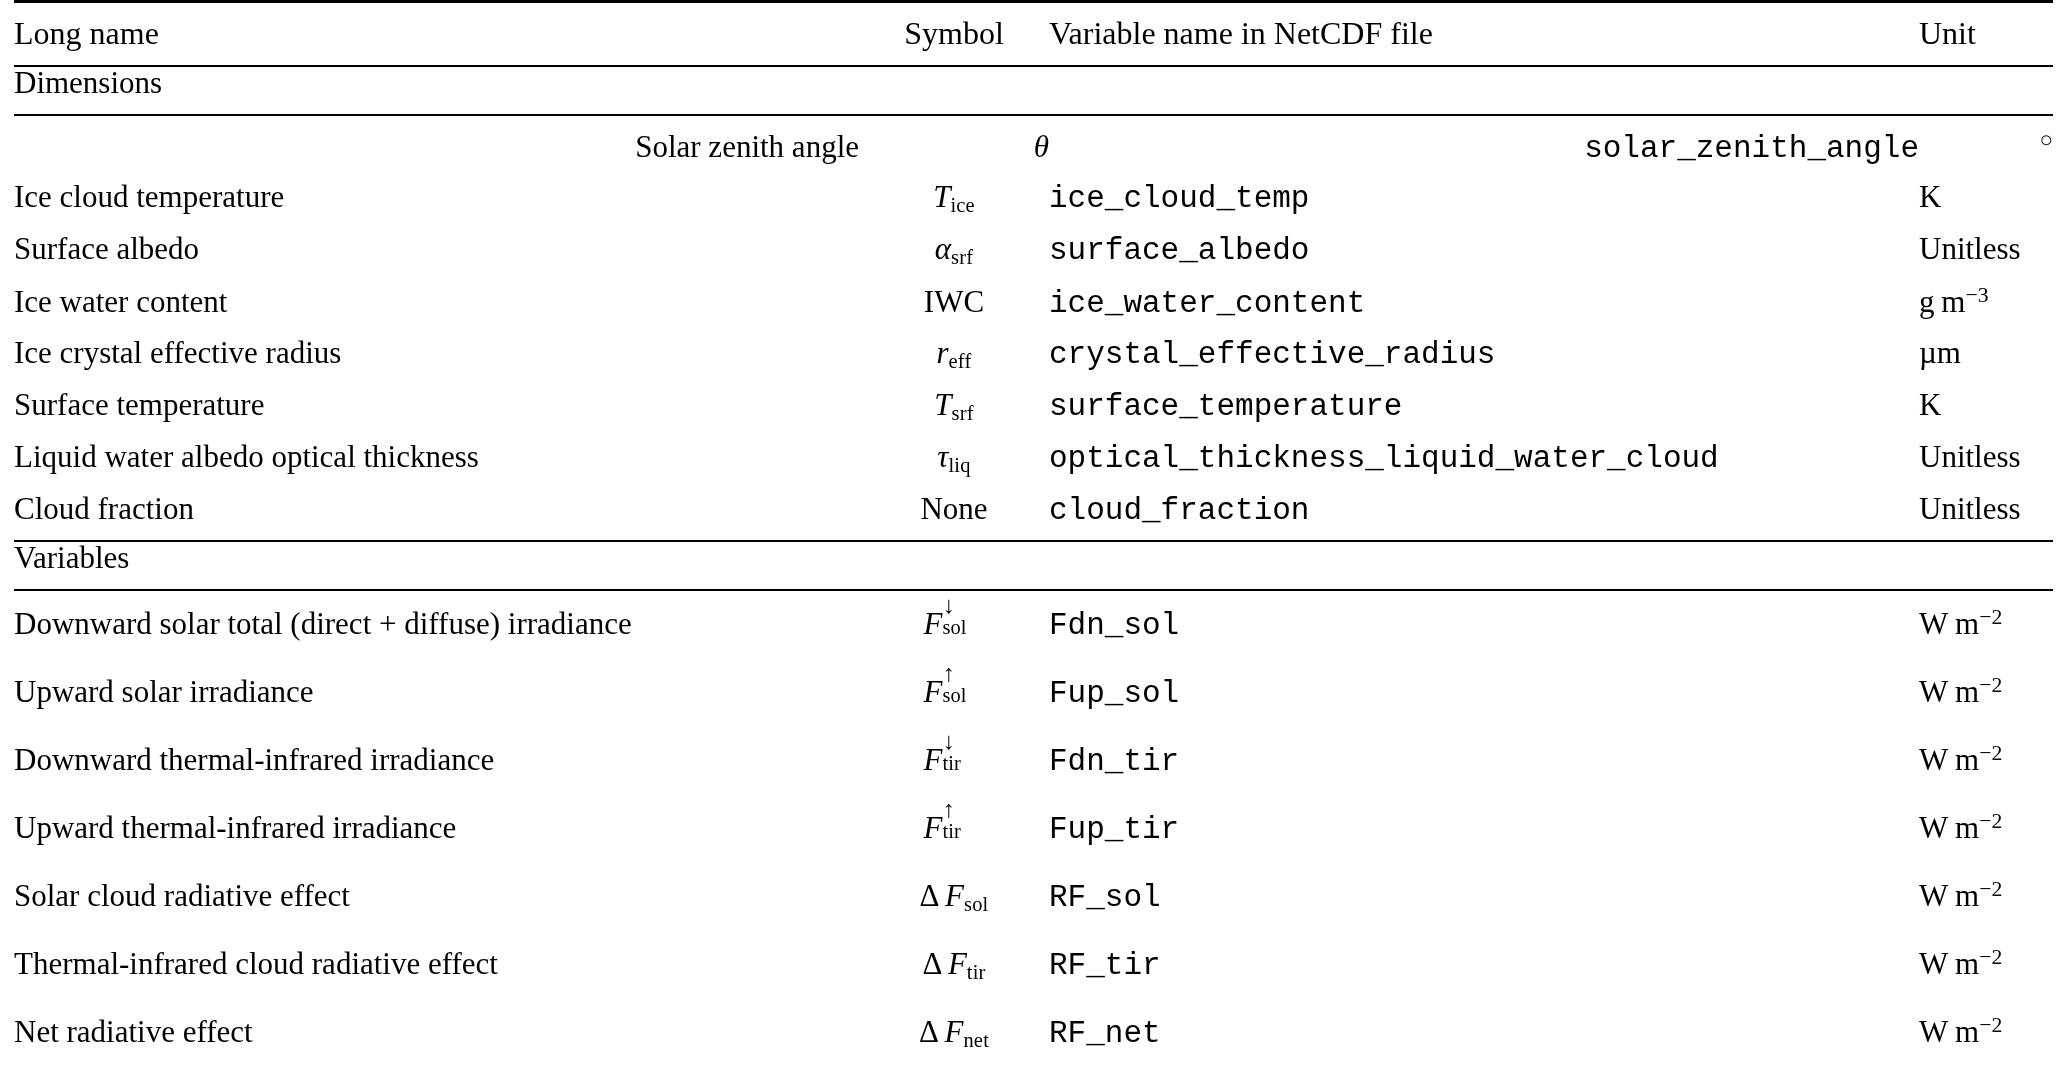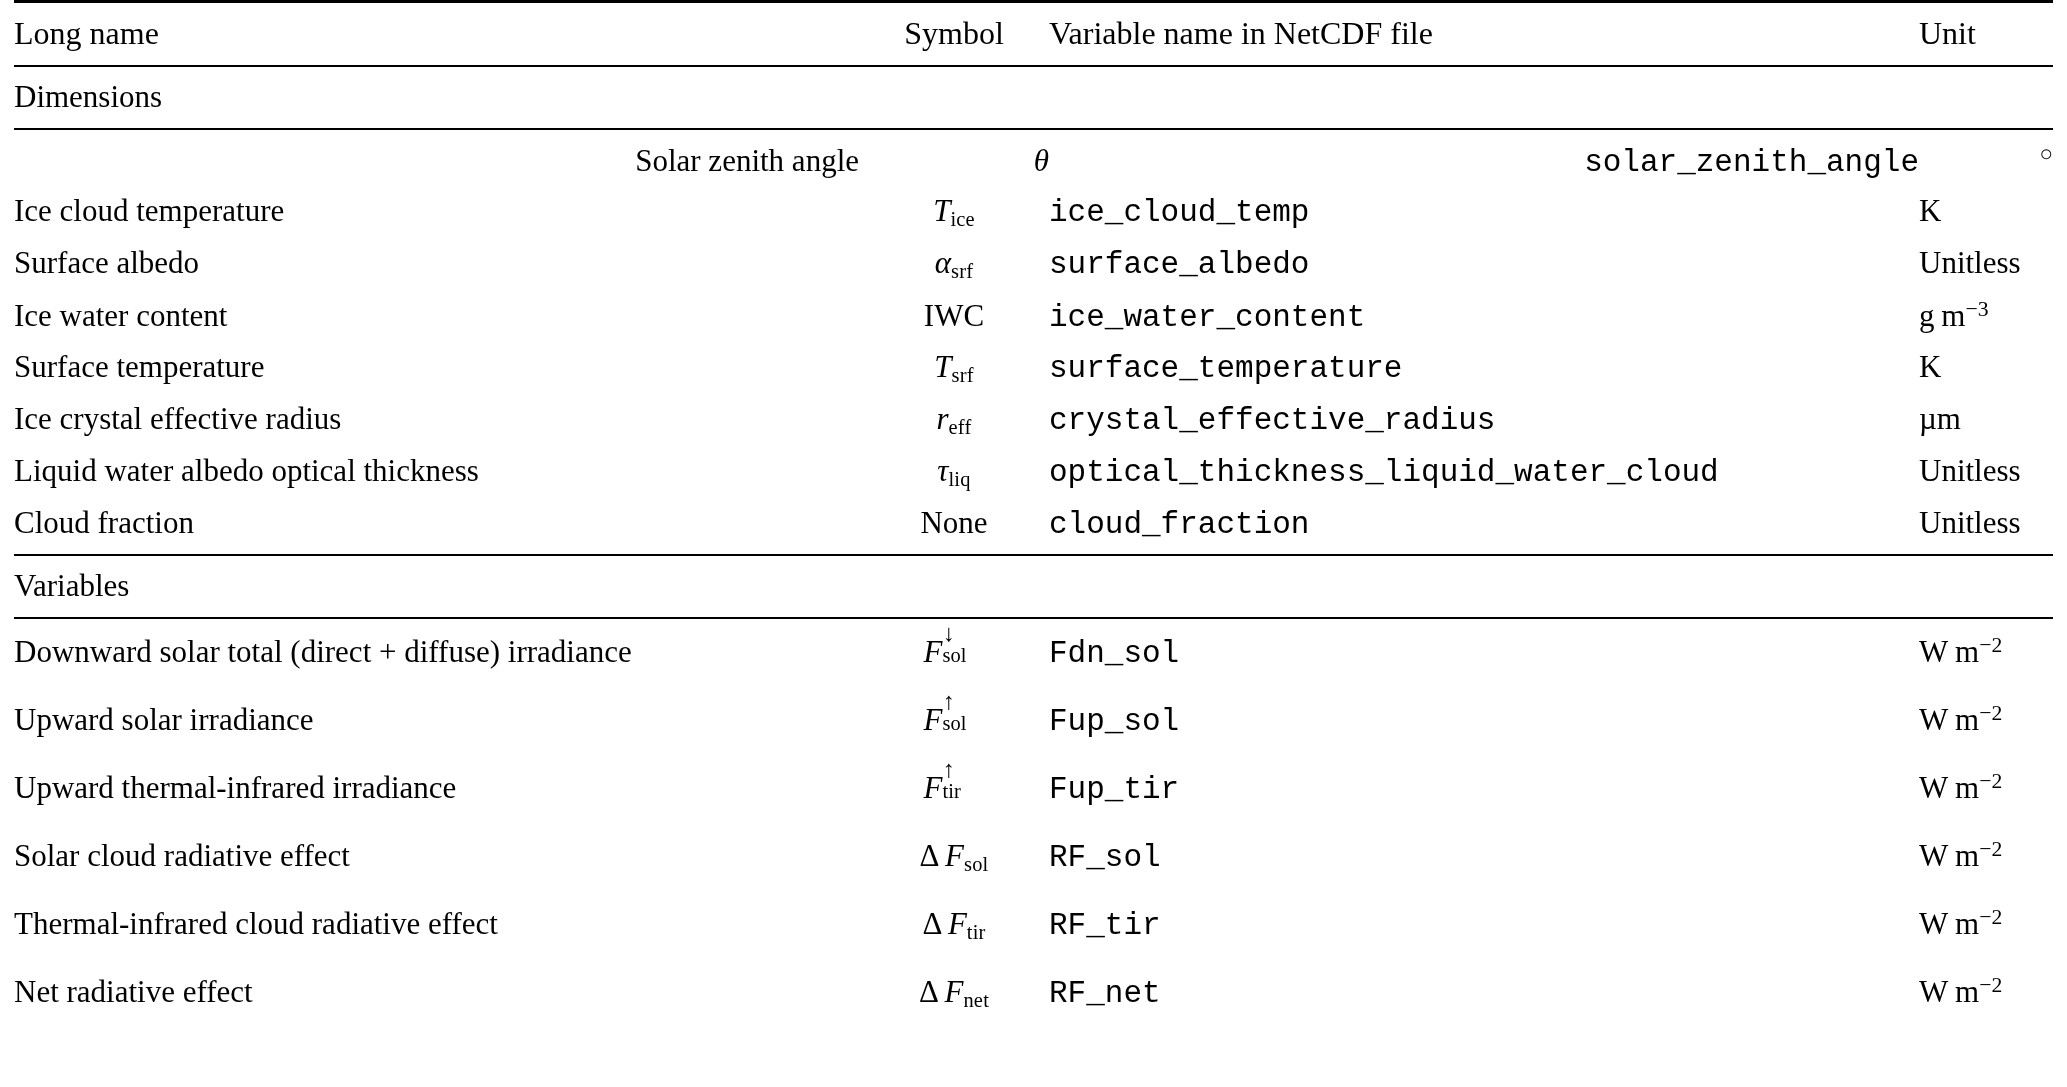--- a/index.html
+++ b/index.html
@@ -53,21 +53,20 @@
   }
 
   tr.hdr td {
     font-size: 32px;
     padding-top: 14px;
     padding-bottom: 16px;
   }
 
   tr.section td {
     font-size: 31px;
-    padding-top: 14px;
     padding-bottom: 16px;
   }
 
   tr.drow td {
     padding-top: 5px;
     padding-bottom: 5px;
     height: 42px;
   }
   tr.drow.first td { padding-top: 13px; text-align: right; }
 
@@ -180,34 +179,34 @@
       </tr>
 
       <tr class="drow">
         <td class="col-long">Ice water content</td>
         <td class="col-sym"><span class="mu">IWC</span></td>
         <td class="col-var">ice_water_content</td>
         <td class="col-unit">g<span class="unitsp"></span>m<span class="supneg">−3</span></td>
       </tr>
 
       <tr class="drow">
+        <td class="col-long">Ice crystal effective radius</td>
+        <td class="col-sym"><span class="mi">r</span><span class="sub">eff</span></td>
+        <td class="col-var">crystal_effective_radius</td>
+        <td class="col-unit">µm</td>
+      </tr>
+
+      <tr class="drow">
         <td class="col-long">Surface temperature</td>
         <td class="col-sym"><span class="mi">T</span><span class="sub">srf</span></td>
         <td class="col-var">surface_temperature</td>
         <td class="col-unit">K</td>
       </tr>
 
       <tr class="drow">
-        <td class="col-long">Ice crystal effective radius</td>
-        <td class="col-sym"><span class="mi">r</span><span class="sub">eff</span></td>
-        <td class="col-var">crystal_effective_radius</td>
-        <td class="col-unit">µm</td>
-      </tr>
-
-      <tr class="drow">
         <td class="col-long">Liquid water albedo optical thickness</td>
         <td class="col-sym"><span class="mi">τ</span><span class="sub">liq</span></td>
         <td class="col-var">optical_thickness_liquid_water_cloud</td>
         <td class="col-unit">Unitless</td>
       </tr>
 
       <tr class="drow">
         <td class="col-long">Cloud fraction</td>
         <td class="col-sym">None</td>
         <td class="col-var">cloud_fraction</td>
@@ -233,20 +232,26 @@
         <td class="col-unit">W<span class="unitsp"></span>m<span class="supneg">−2</span></td>
       </tr>
 
       <tr class="vrow">
         <td class="col-long">Upward solar irradiance</td>
         <td class="col-sym"><span class="fstack"><span class="base">F</span><span class="arrow">↑</span><span class="sb">sol</span></span><span class="fstack-pad"></span></td>
         <td class="col-var">Fup_sol</td>
         <td class="col-unit">W<span class="unitsp"></span>m<span class="supneg">−2</span></td>
       </tr>
 
+      <tr class="vrow">
+        <td class="col-long">Downward thermal-infrared irradiance</td>
+        <td class="col-sym"><span class="fstack"><span class="base">F</span><span class="arrow">↓</span><span class="sb">tir</span></span><span class="fstack-pad"></span></td>
+        <td class="col-var">Fdn_tir</td>
+        <td class="col-unit">W<span class="unitsp"></span>m<span class="supneg">−2</span></td>
+      </tr>
 
       <tr class="vrow">
         <td class="col-long">Upward thermal-infrared irradiance</td>
         <td class="col-sym"><span class="fstack"><span class="base">F</span><span class="arrow">↑</span><span class="sb">tir</span></span><span class="fstack-pad"></span></td>
         <td class="col-var">Fup_tir</td>
         <td class="col-unit">W<span class="unitsp"></span>m<span class="supneg">−2</span></td>
       </tr>
 
       <tr class="vrow">
         <td class="col-long">Solar cloud radiative effect</td>

